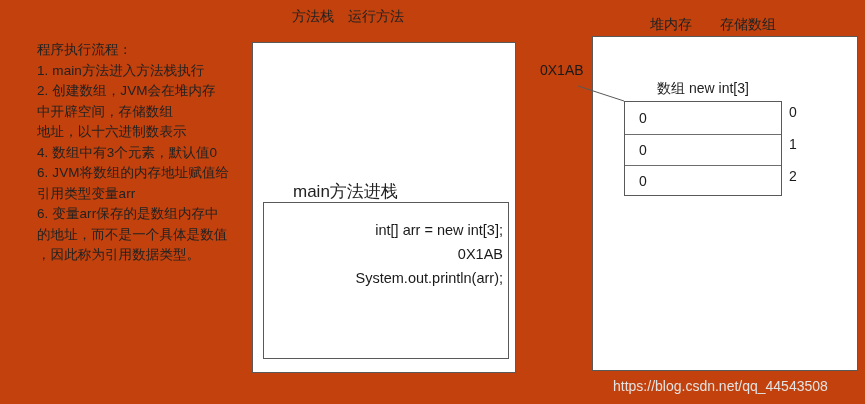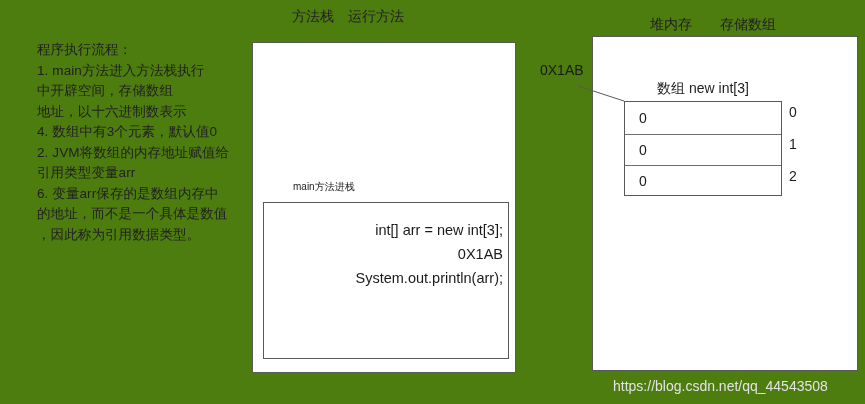--- a/index.html
+++ b/index.html
@@ -8,21 +8,21 @@
     background: #ffffff;
   }
   body {
     font-family: "Liberation Sans", "DejaVu Sans", sans-serif;
     color: #1a1a1a;
   }
   #canvas {
     position: relative;
     width: 865px;
     height: 404px;
-    background: #4d7c0f;
+    background: #c2410c;
     overflow: hidden;
   }
 
   
   #notes {
     position: absolute;
     left: 37px;
     top: 40px;
     width: 205px;
   }
@@ -74,21 +74,21 @@
     top: 101px;
     width: 158px;
     height: 95px;
   }
 
   
   #stack-frame-label {
     position: absolute;
     left: 293px;
     top: 180px;
-    font-size: 10px;
+    font-size: 17px;
     color: #222222;
     white-space: pre;
   }
   #code {
     position: absolute;
     left: 298px;
     top: 218px;
     width: 205px;
   }
   #code .code-line {
@@ -167,24 +167,25 @@
 <body>
 
 <div id="canvas">
 
   <div class="caption" id="caption-stack">方法栈　运行方法</div>
   <div class="caption" id="caption-heap">堆内存　　存储数组</div>
 
   <div id="notes">
     <div class="note-line">程序执行流程：</div>
     <div class="note-line">1. main方法进入方法栈执行</div>
+    <div class="note-line">2. 创建数组，JVM会在堆内存</div>
     <div class="note-line">中开辟空间，存储数组</div>
     <div class="note-line">地址，以十六进制数表示</div>
     <div class="note-line">4. 数组中有3个元素，默认值0</div>
-    <div class="note-line">2. JVM将数组的内存地址赋值给</div>
+    <div class="note-line">6. JVM将数组的内存地址赋值给</div>
     <div class="note-line">引用类型变量arr</div>
     <div class="note-line">6. 变量arr保存的是数组内存中</div>
     <div class="note-line">的地址，而不是一个具体是数值</div>
     <div class="note-line">，因此称为引用数据类型。</div>
   </div>
 
   <div class="box" id="stack-box"></div>
 
   <div id="stack-frame-label">main方法进栈</div>
 

